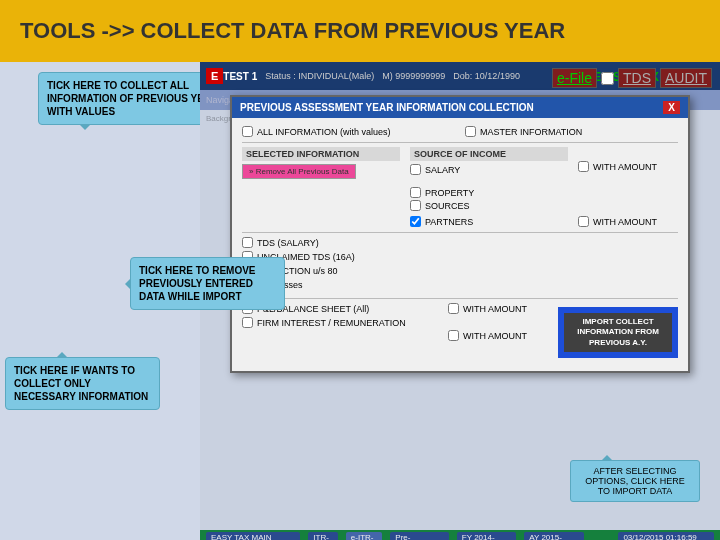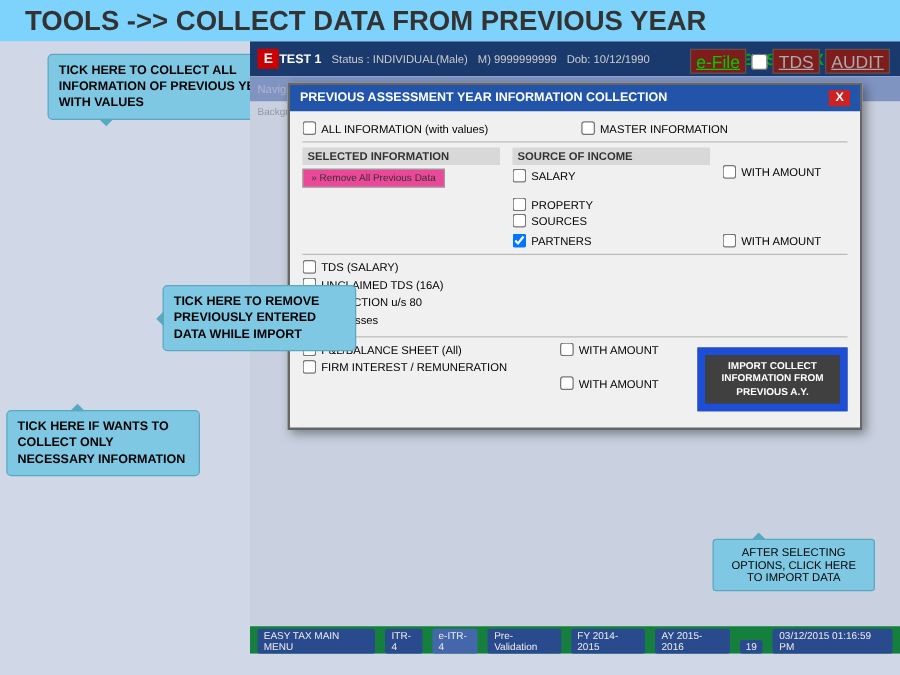--- a/index.html
+++ b/index.html
@@ -1,24 +1,24 @@
 <!DOCTYPE html>
 <html><head>
   <meta charset="utf-8">
   <style>
     * { box-sizing: border-box; margin: 0; padding: 0; }
     body { width: 720px; height: 540px; overflow: hidden; font-family: Arial, sans-serif; background: #d0d8e8; }
 
     .page-title {
-      background: #7dd3fc;
+      background: #eab308;
       padding: 10px 20px;
       font-size: 22px;
       font-weight: bold;
       color: #333;
-      height: 33px;
+      height: 62px;
       display: flex;
       align-items: center;
     }
 
     .main-content {
       display: flex;
       height: 490px;
     }
 
     

